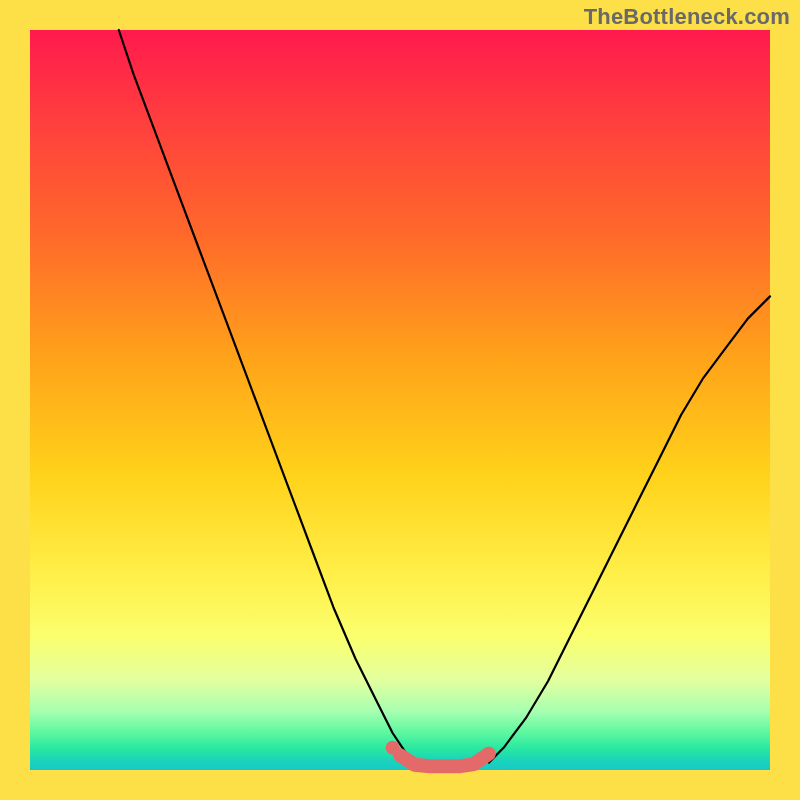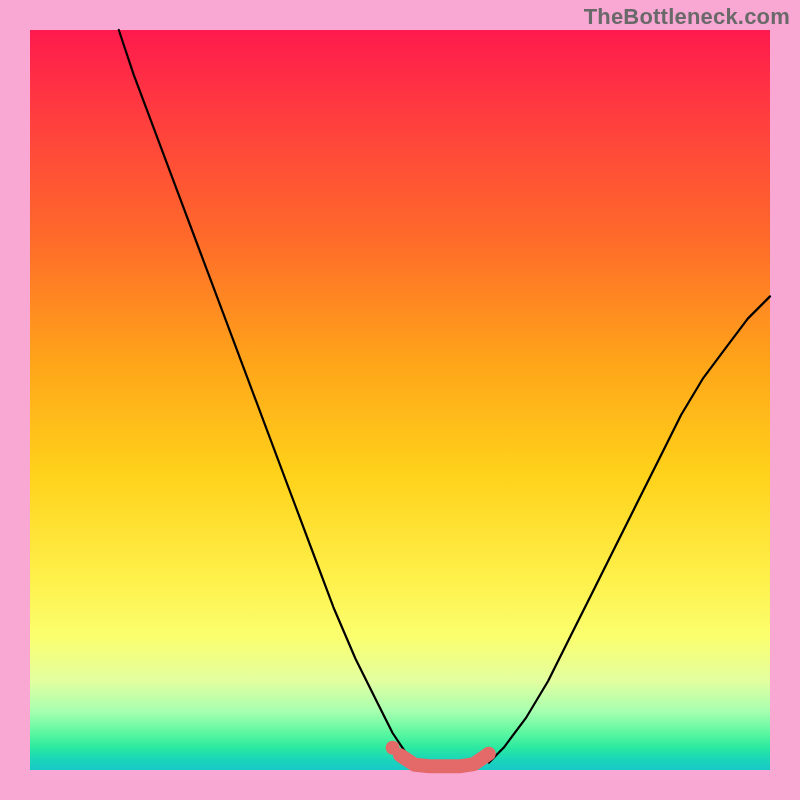--- a/index.html
+++ b/index.html
@@ -8,21 +8,21 @@
     width: 800px;
     height: 800px;
     background: #000;
     overflow: hidden;
   }
   .frame {
     position: absolute;
     top: 0; left: 0;
     width: 800px;
     height: 800px;
-    background: #f9a8d4;
+    background: #fde047;
   }
   .plot {
     position: absolute;
     top: 30px;
     left: 30px;
     width: 740px;
     height: 740px;
     background: linear-gradient(
       to bottom,
       #ff1a4d 0%,

